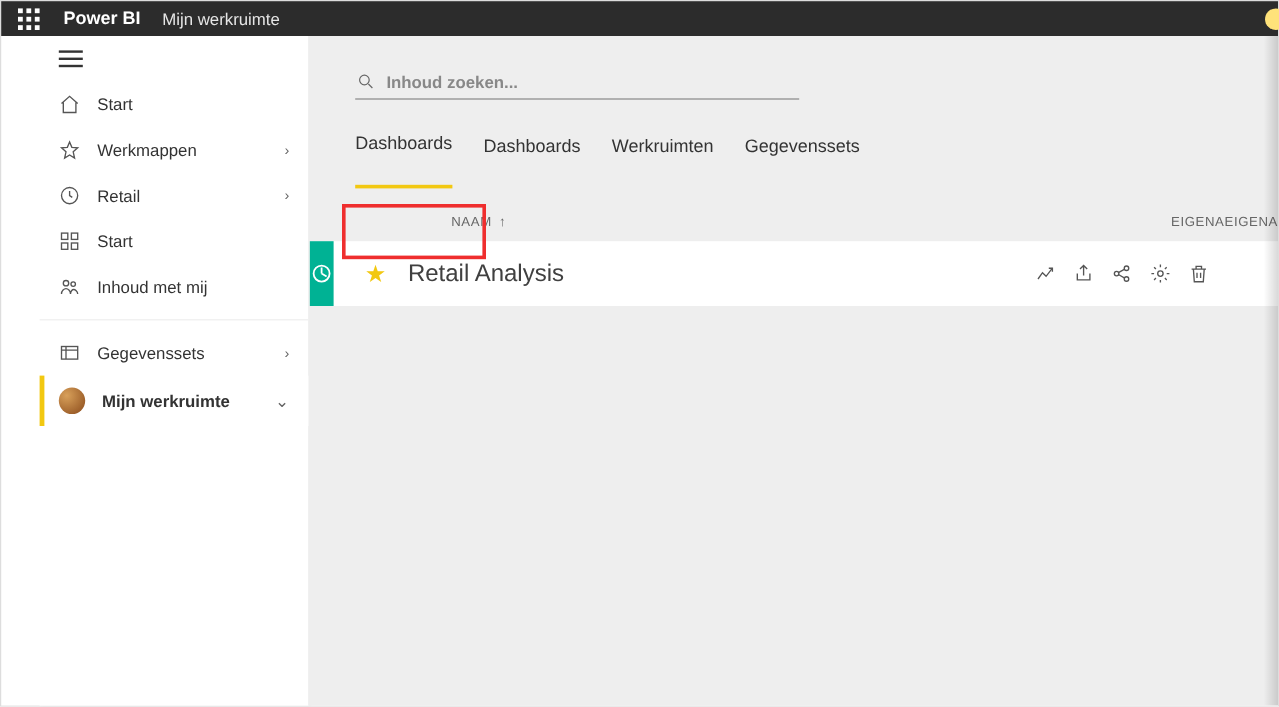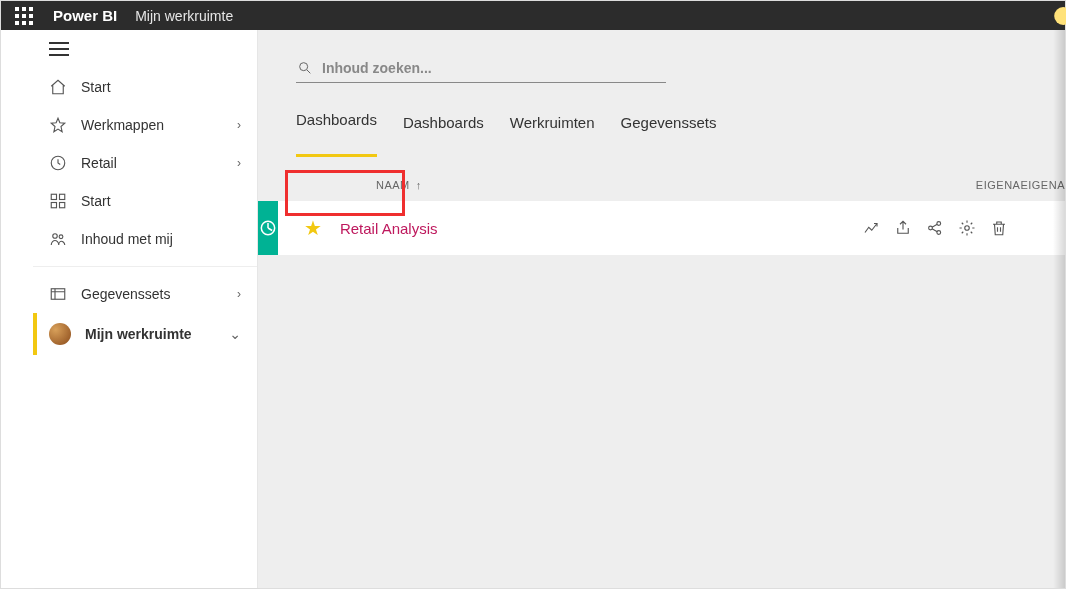--- a/index.html
+++ b/index.html
@@ -48,21 +48,21 @@
 
   .list-header { display: flex; margin: 22px 0 0 0; padding: 0 0 10px 0; color: #666; font-size: 11px; letter-spacing: 0.5px; text-align: right; }
   .col-name-h { margin-left: 118px; width: 540px; display: flex; align-items: center; gap: 6px; }
   .col-actions-h { width: 150px; }
   .col-owner-h { flex: 1; }
 
   .row { background: #fff; height: 54px; display: flex; align-items: center; }
   .row-badge { width: 38px; height: 54px; background: #00b294; display: flex; align-items: center; justify-content: center; }
   .row-badge svg { stroke: #fff; fill: none; stroke-width: 1.8; }
   .star { color: #f2c811; font-size: 20px; margin: 0 18px 0 26px; }
-  .row-name { font-size: 15px; color: #be185d; flex: 0 0 520px; }
+  .row-name { font-size: 20px; color: #404040; flex: 0 0 520px; }
   .actions { display: flex; gap: 10px; align-items: center; margin-left: auto; margin-right: 4px; }
   .actions .icon svg { stroke: #555; }
   .actions .icon { width: 22px; cursor: pointer; }
   .owner { font-size: 14px; color: #333; margin-left: 56px; white-space: nowrap; width: 70px; overflow: hidden; }
 
   .edge-shadow { position: absolute; right: 0; top: 0; bottom: 0; width: 12px; background: linear-gradient(to left, rgba(0,0,0,0.15), rgba(0,0,0,0)); pointer-events: none; }
 </style>
 </head>
 <body>
 

